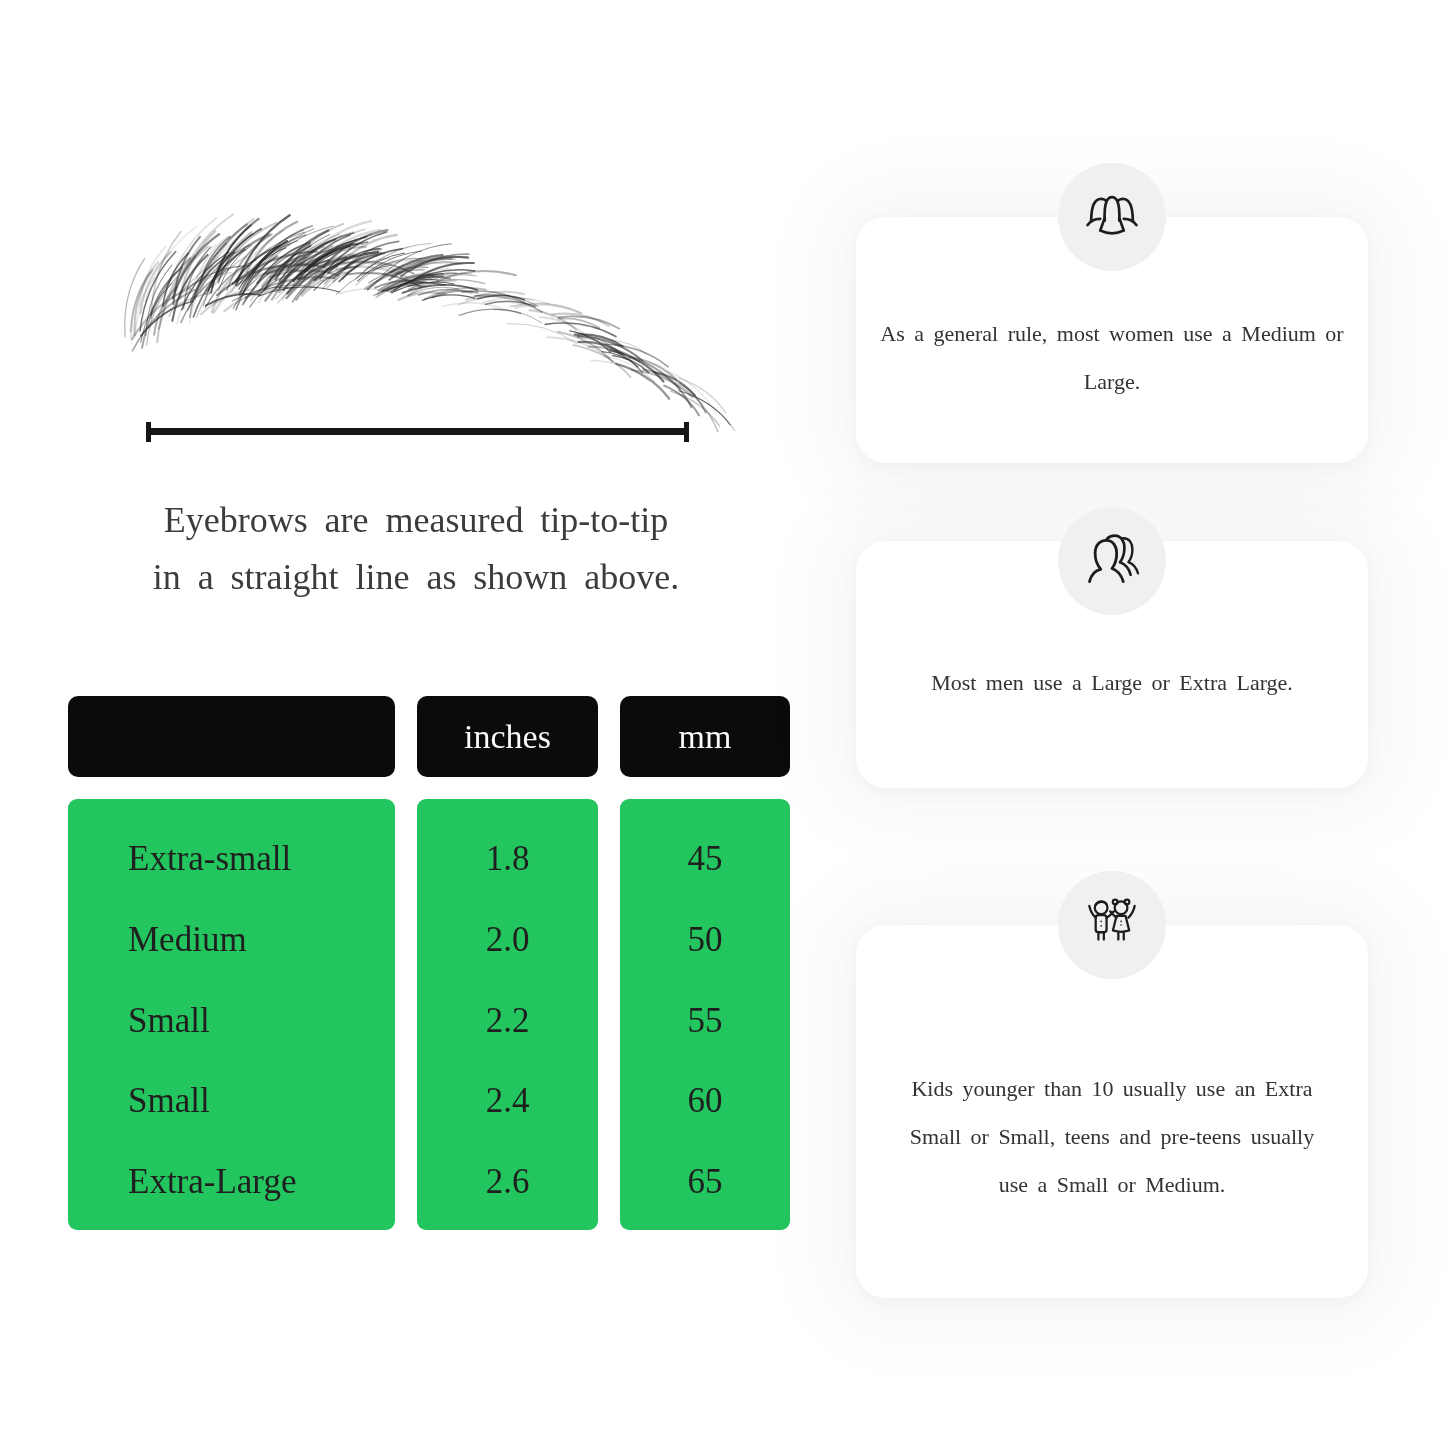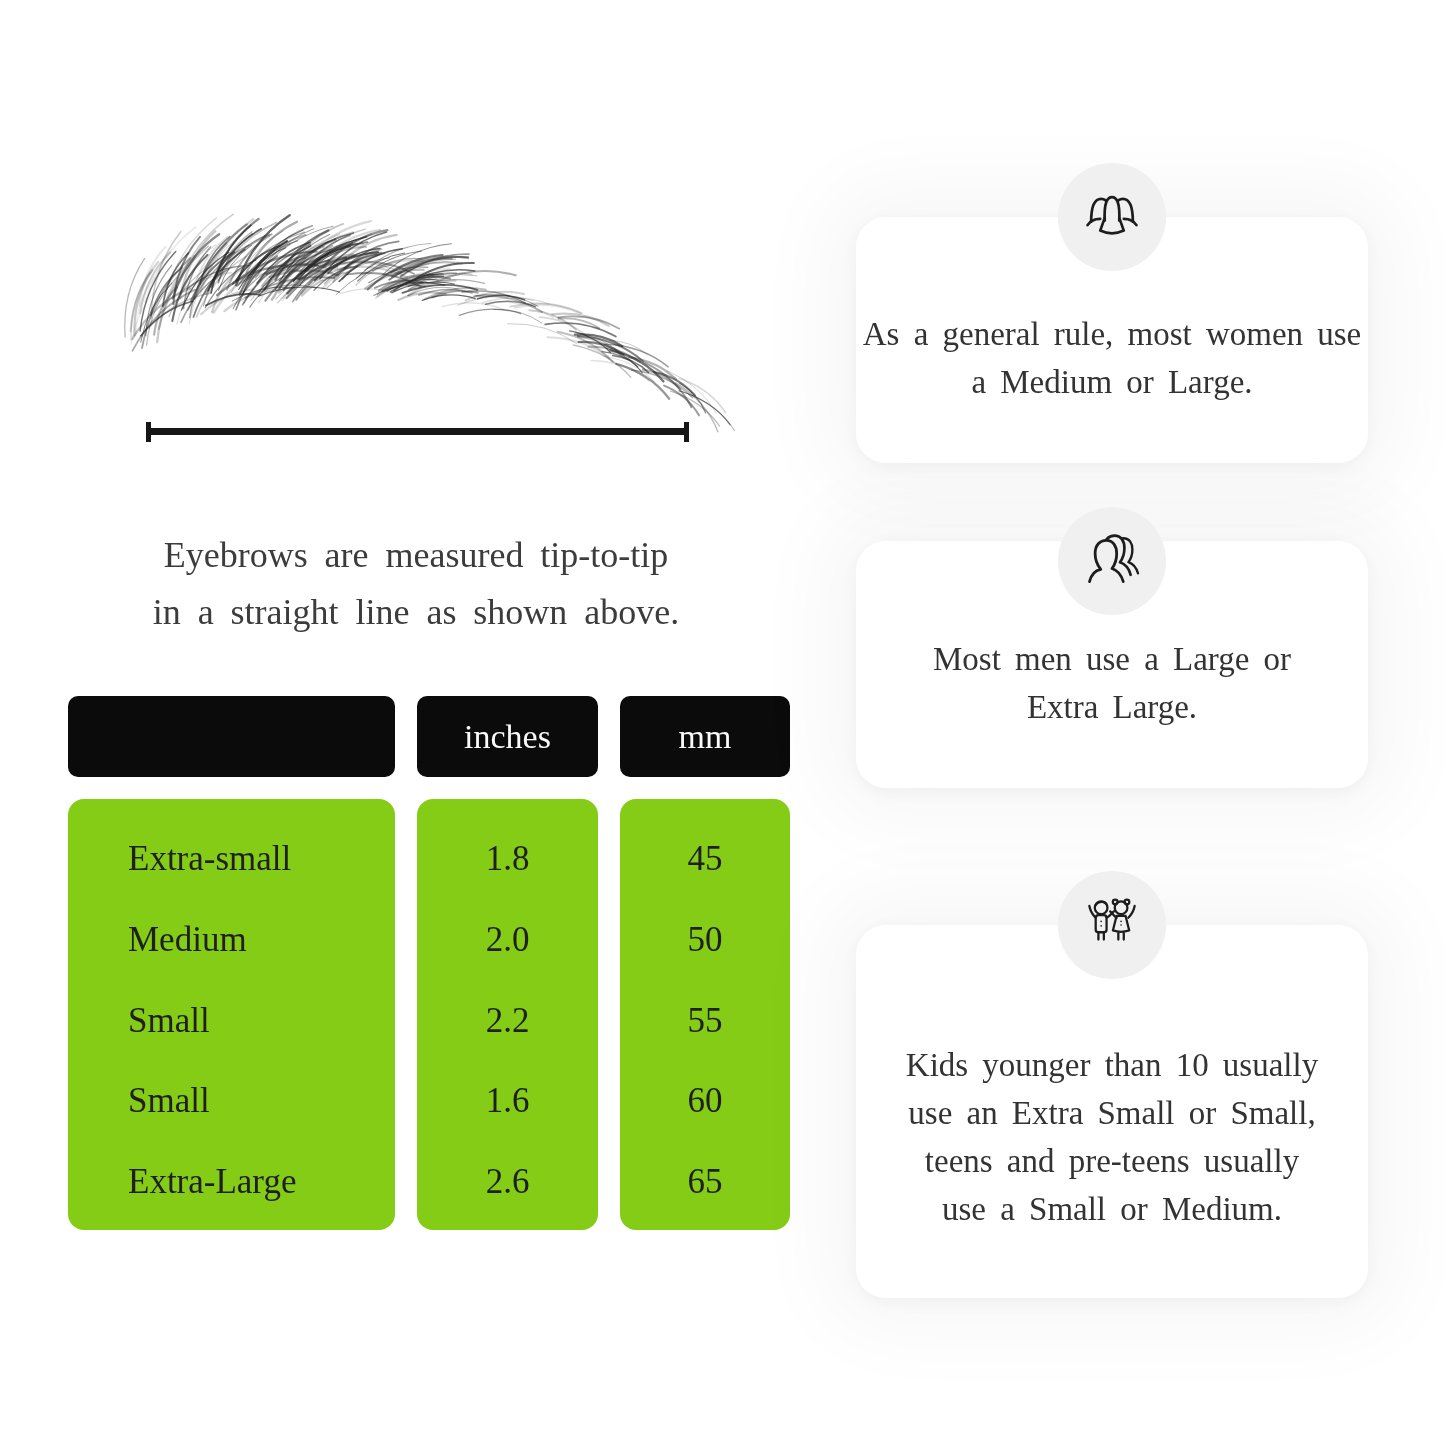--- a/index.html
+++ b/index.html
@@ -8,49 +8,49 @@
     font-family:"Liberation Serif","DejaVu Serif",serif;color:#222;
   }
   
   .brow-svg{position:absolute;left:100px;top:225px;width:600px;height:180px;overflow:visible;}
   .measure{position:absolute;left:146px;top:422px;width:543px;height:20px;}
   .measure .bar{position:absolute;left:0;top:6px;width:100%;height:7px;background:#161616;}
   .measure .cap{position:absolute;top:0;width:5px;height:20px;background:#161616;}
   .measure .cap.left{left:0;} .measure .cap.right{right:0;}
   .caption{
     position:absolute;left:96px;top:492px;width:640px;text-align:center;
-    font-size:36px;line-height:57px;color:#3c3c3c;word-spacing:0.22em;margin-top:35px;
+    font-size:36px;line-height:57px;color:#3c3c3c;word-spacing:0.22em;
   }
   
   .size-table{
     position:absolute;left:68px;top:696px;width:694px;
     display:grid;grid-template-columns:327px 181px 170px;
     grid-template-rows:81px 431px;column-gap:8px;row-gap:11px;gap:22px;
   }
   .thead-cell{
     background:#0b0b0b;border-radius:10px;color:#fafafa;
     display:flex;align-items:center;justify-content:center;
     font-size:34px;
   }
   .tbody-col{
-    background:#84cc16;border-radius:16px;
+    background:#22c55e;border-radius:9px;
     display:flex;flex-direction:column;justify-content:space-between;
     padding:42px 0 30px 0;font-size:35px;color:#1f1f1f;
   }
   .trow{height:36px;line-height:36px;}
   .tlabel{padding-left:60px;text-align:left;}
   .tval{text-align:center;}
   
   .card{
     position:absolute;left:856px;width:512px;background:#ffffff;border-radius:30px;
     box-shadow:0 4px 18px rgba(0,0,0,.04), 0 0 80px 34px rgba(0,0,0,.035);
     display:flex;align-items:center;justify-content:center;
   }
   .card-text{
-    font-size:33px;line-height:48px;color:#333;text-align:center;word-spacing:0.18em;
+    font-size:22px;line-height:48px;color:#333;text-align:center;word-spacing:0.18em;
   }
   .card1{top:217px;height:210px;padding-top:36px;}
   .card2{top:541px;height:211px;padding-top:36px;}
   .card3{top:925px;height:323px;padding-top:50px;}
   .card1 .card-text{max-width:500px;}
   .card2 .card-text{max-width:420px;}
   .card3 .card-text{max-width:420px;}
   .icon-circle{
     position:absolute;left:1058px;width:108px;height:108px;border-radius:50%;
     background:#f0f0f0;display:flex;align-items:center;justify-content:center;
@@ -344,21 +344,21 @@
         <div class="trow tlabel">Extra-small</div>
         <div class="trow tlabel">Medium</div>
         <div class="trow tlabel">Small</div>
         <div class="trow tlabel">Small</div>
         <div class="trow tlabel">Extra-Large</div>
       </div>
     <div class="tbody-col">
         <div class="trow tval">1.8</div>
         <div class="trow tval">2.0</div>
         <div class="trow tval">2.2</div>
-        <div class="trow tval">1.6</div>
+        <div class="trow tval">2.4</div>
         <div class="trow tval">2.6</div>
       </div>
     <div class="tbody-col">
         <div class="trow tval">45</div>
         <div class="trow tval">50</div>
         <div class="trow tval">55</div>
         <div class="trow tval">60</div>
         <div class="trow tval">65</div>
       </div>
   </div>

